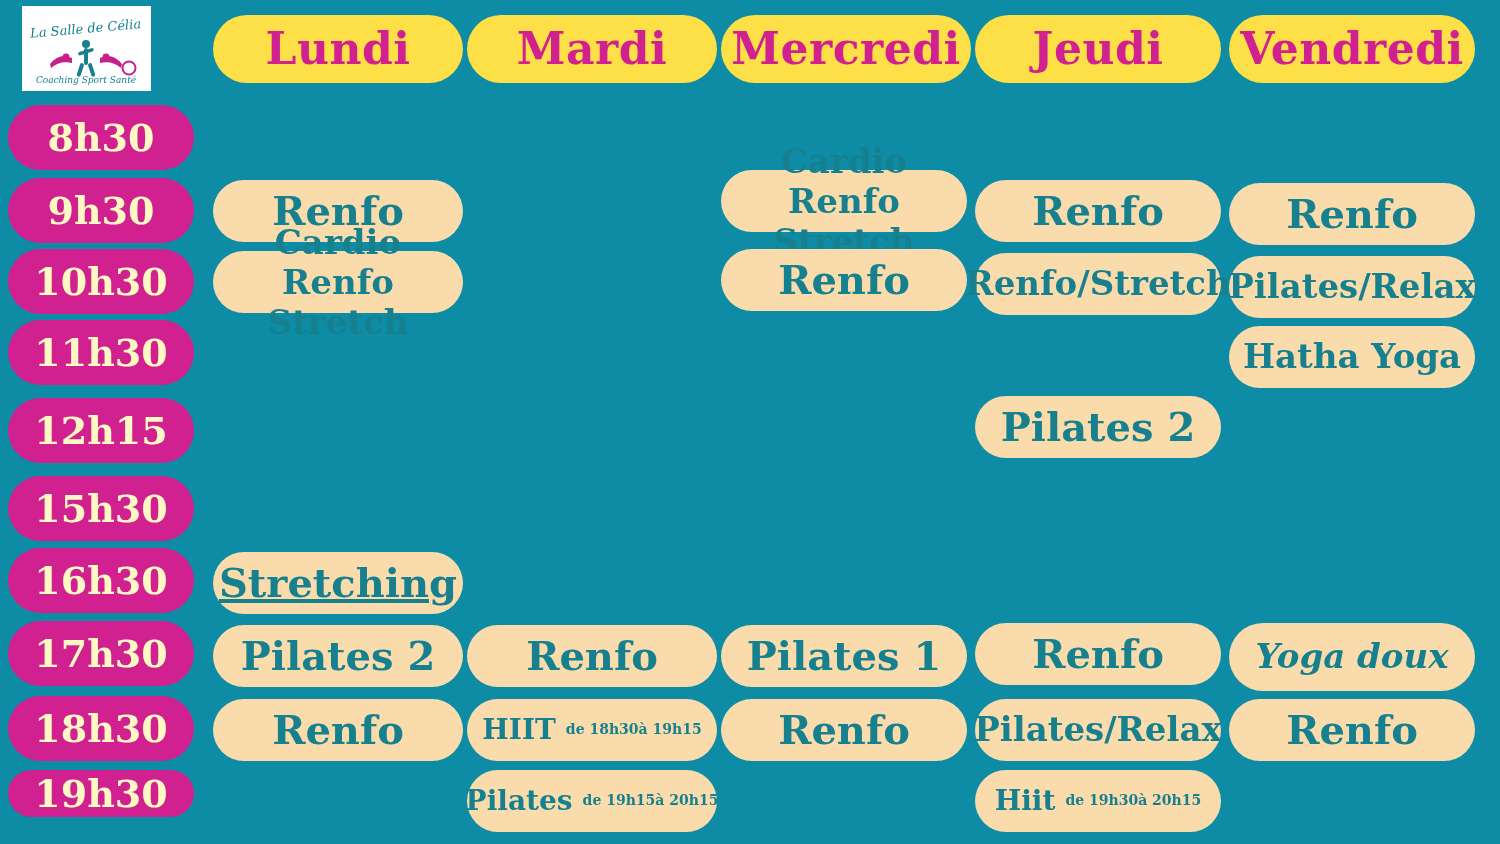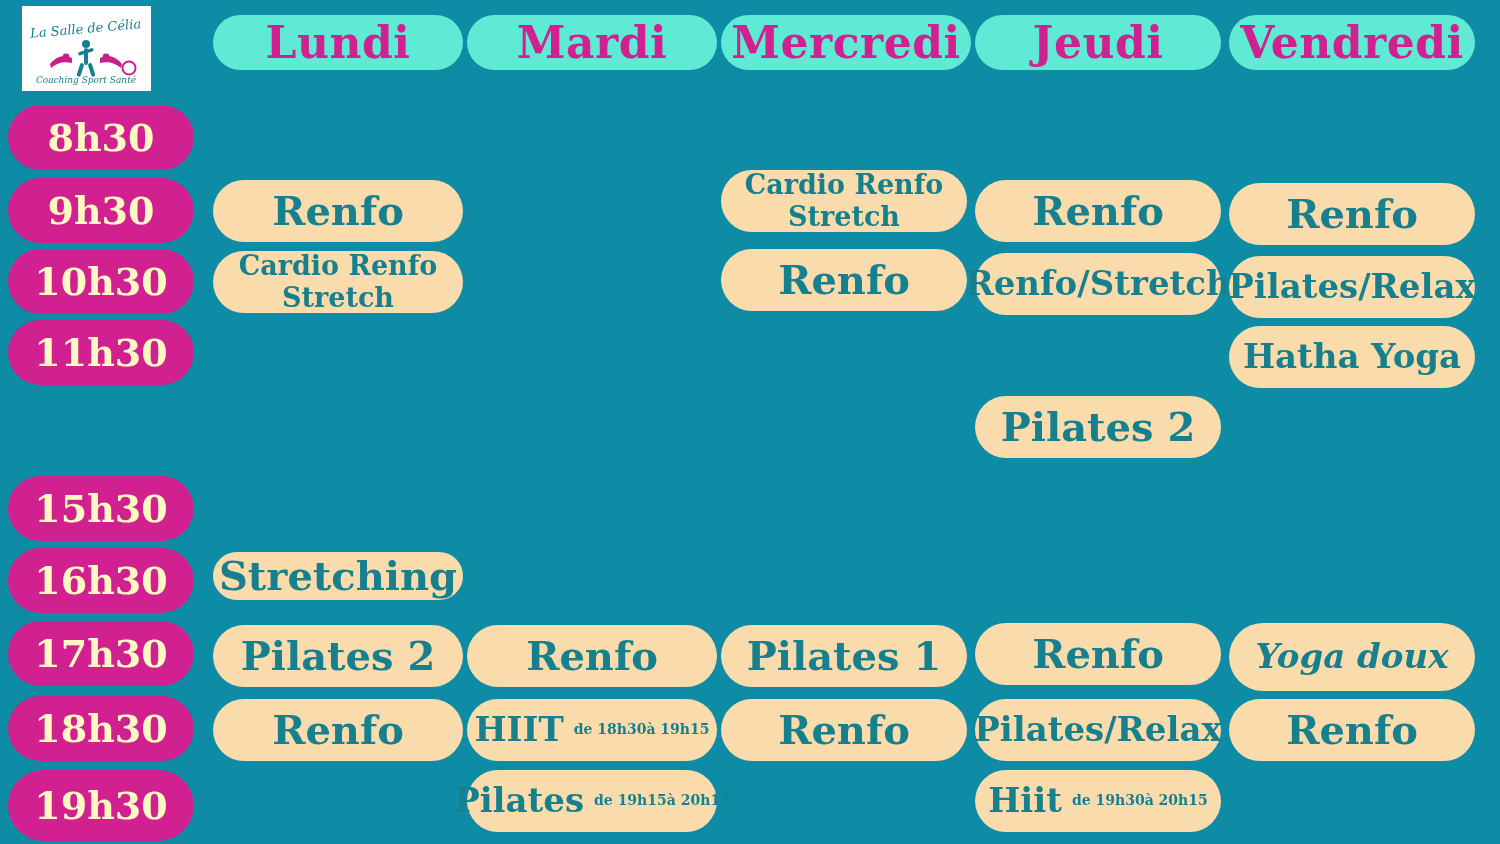--- a/index.html
+++ b/index.html
@@ -33,22 +33,22 @@
     display: flex;
     align-items: center;
     justify-content: center;
     overflow: hidden;
   }
   .logo-box svg { display: block; }
 
   
   .day-header {
     position: absolute;
-    height: 55px;
-    background: #5eead4;
+    height: 68px;
+    background: #fde047;
     border-radius: 40px;
     display: flex;
     align-items: center;
     justify-content: center;
     color: #d1208f;
     font-family: "DejaVu Serif", serif;
     font-weight: bold;
     font-size: 44px;
     letter-spacing: 0.5px;
     line-height: 1;
@@ -85,38 +85,38 @@
     font-family: "DejaVu Serif", serif;
     font-weight: bold;
     line-height: 1.05;
     text-align: center;
     white-space: nowrap;
     box-sizing: border-box;
     padding: 0 6px;
   }
   .class-pill.sz-lg   { font-size: 40px; }
   .class-pill.sz-md   { font-size: 34px; }
-  .class-pill.sz-sm   { font-size: 27px; }
+  .class-pill.sz-sm   { font-size: 34px; }
   .class-pill.two-line {
     flex-direction: column;
     justify-content: center;
     white-space: normal;
     line-height: 1.18;
   }
   .class-pill .ln { display: block; }
 
   
   .class-pill.with-range {
     flex-direction: row;
     justify-content: center;
     align-items: center;
     gap: 10px;
     white-space: nowrap;
   }
-  .class-pill .cname { font-size: 34px; }
+  .class-pill .cname { font-size: 28px; }
   .class-pill .crange {
     display: flex;
     flex-direction: row;
     font-size: 14px;
     line-height: 1.25;
     text-align: center;
   }
   .class-pill .crange .r1 { text-align: left; }
   .class-pill .crange .r2 { text-align: right; }
 </style>
@@ -153,35 +153,36 @@
   <div class="day-header" style="left:213px;  top:15px; width:250px;">Lundi</div>
   <div class="day-header" style="left:721px;  top:15px; width:250px;">Mercredi</div>
   <div class="day-header" style="left:467px;  top:15px; width:250px;">Mardi</div>
   <div class="day-header" style="left:975px;  top:15px; width:246px;">Jeudi</div>
   <div class="day-header" style="left:1229px; top:15px; width:246px;">Vendredi</div>
 
   <div class="time-pill" style="top:105px; height:65px;">8h30</div>
   <div class="time-pill" style="top:178px; height:65px;">9h30</div>
   <div class="time-pill" style="top:249px; height:65px;">10h30</div>
   <div class="time-pill" style="top:320px; height:65px;">11h30</div>
+  <div class="time-pill" style="top:398px; height:65px;">12h15</div>
   <div class="time-pill" style="top:476px; height:65px;">15h30</div>
   <div class="time-pill" style="top:548px; height:65px;">16h30</div>
   <div class="time-pill" style="top:621px; height:65px;">17h30</div>
   <div class="time-pill" style="top:696px; height:65px;">18h30</div>
-  <div class="time-pill" style="top:770px; height:71px;">19h30</div>
+  <div class="time-pill" style="top:770px; height:47px;">19h30</div>
 
   <div class="class-pill sz-lg" style="left:213px; top:180px; width:250px; height:62px;">Renfo</div>
 
   <div class="class-pill sz-sm two-line" style="left:213px; top:251px; width:250px; height:62px;">
     <span class="ln">Cardio Renfo</span>
     <span class="ln">Stretch</span>
   </div>
 
 
-  <div class="class-pill sz-lg" style="left:213px; top:552px; width:250px; height:48px;">Stretching</div>
+  <div class="class-pill sz-lg" style="left:213px; top:552px; width:250px; height:62px;text-decoration:underline;">Stretching</div>
 
   <div class="class-pill sz-lg" style="left:213px; top:625px; width:250px; height:62px;">Pilates 2</div>
 
   <div class="class-pill sz-lg" style="left:213px; top:699px; width:250px; height:62px;">Renfo</div>
 
   <div class="class-pill sz-lg" style="left:467px; top:625px; width:250px; height:62px;">Renfo</div>
 
   <div class="class-pill with-range" style="left:467px; top:699px; width:250px; height:62px;">
     <span class="cname">HIIT</span>
     <span class="crange">

